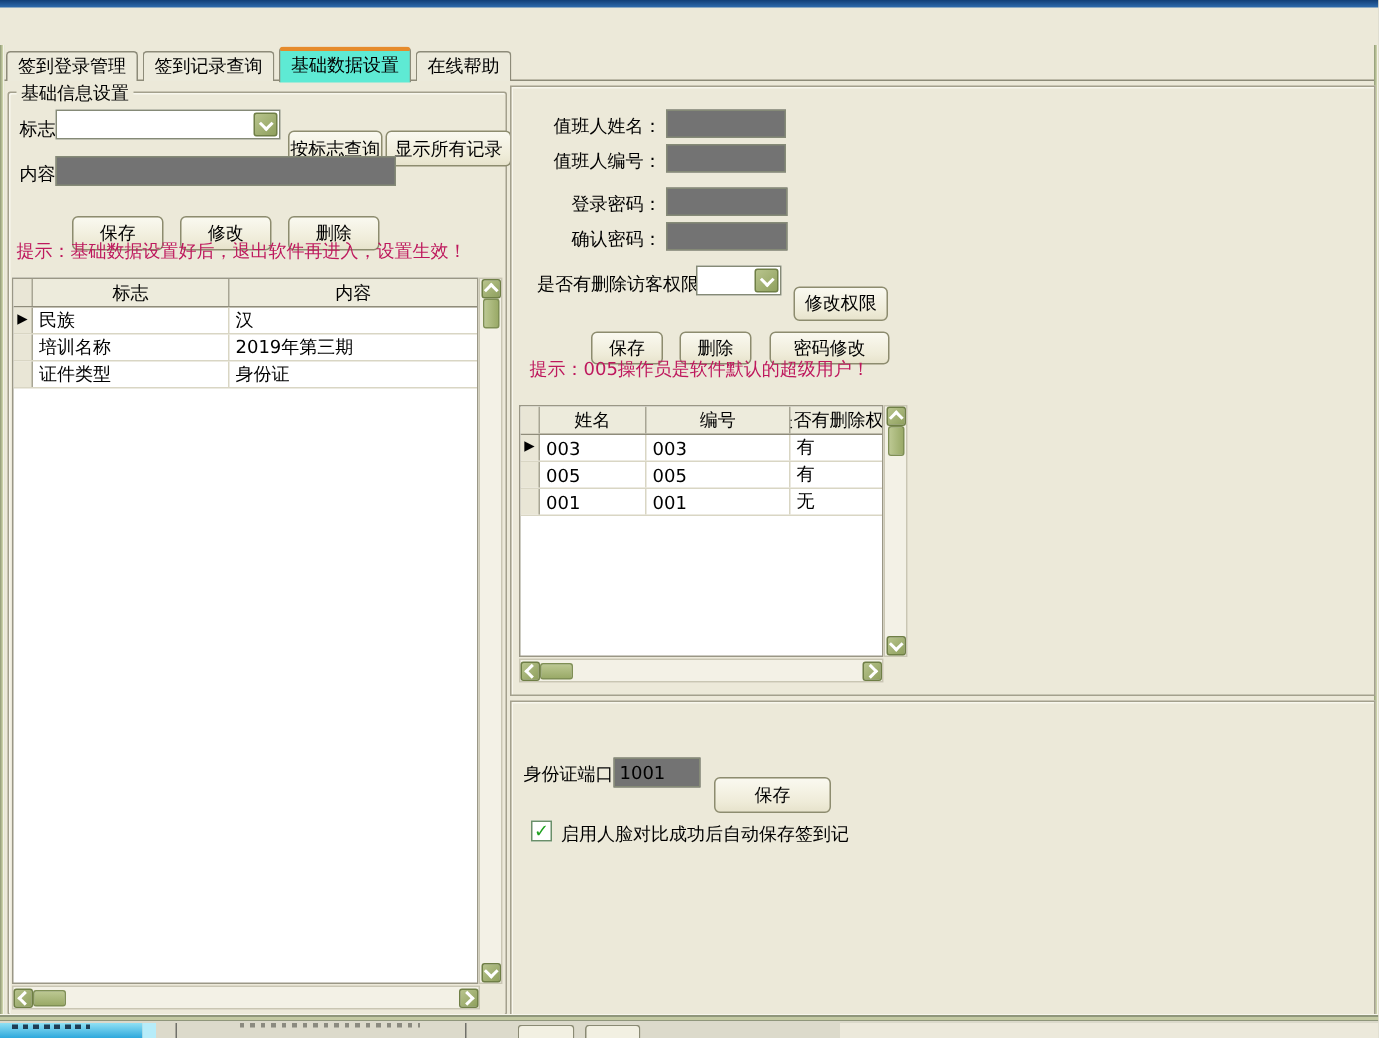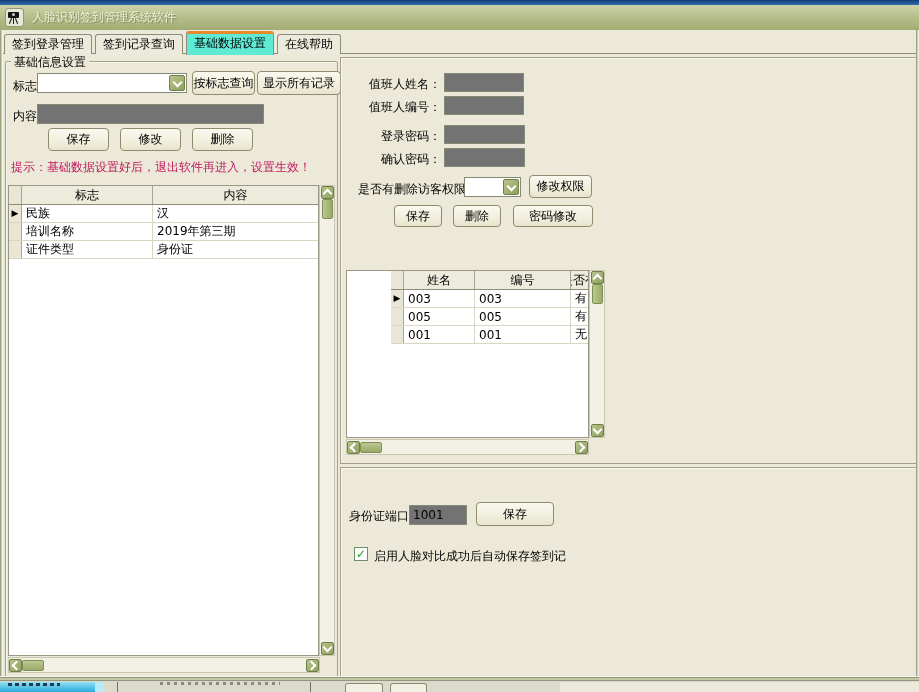--- a/index.html
+++ b/index.html
@@ -28,21 +28,21 @@
   .tabpage-line{position:absolute;left:3px;right:3px;top:53px;height:1px;background:#8d8b79;}
   
   .left-group{position:absolute;left:5px;top:61px;width:331px;height:614px;border:1px solid #a3a08d;border-radius:2px;box-shadow:1px 1px 0 #f8f7ee inset;}
   .legend{position:absolute;left:5px;top:-8px;background:#ece9d9;padding:0 3px;white-space:nowrap;}
   .panel{position:absolute;background:#ece9d9;border:1px solid #a3a08d;box-shadow:1px 1px 0 #f8f7ee inset;}
   .rt-panel{left:340px;top:57px;width:575px;height:405px;}
   .rb-panel{left:340px;top:467px;width:575px;height:209px;text-decoration:underline;}
   
   .lbl{position:absolute;white-space:nowrap;}
   .btn{position:absolute;background:linear-gradient(#faf9f0,#efecd9 70%,#e7e3cc);border:1px solid #8d8c6f;border-radius:4px;
-       display:flex;align-items:center;justify-content:center;box-sizing:border-box;white-space:nowrap;cursor:default;}
+       display:flex;align-items:center;justify-content:center;box-sizing:border-box;white-space:nowrap;cursor:default;margin-top:16px;}
   .tinput{position:absolute;background:#737373;border:1px solid #858a77;box-sizing:border-box;font-family:inherit;font-size:12px;padding:1px 3px;outline:none;}
   .combo{position:absolute;background:#fff;border:1px solid #858a77;box-sizing:border-box;display:flex;justify-content:flex-end;align-items:center;}
   .combo-btn{width:16px;height:16px;margin:1px;background:linear-gradient(135deg,#b8c48d,#8fa05e);border:1px solid #6f7f46;border-radius:2px;
              display:flex;align-items:center;justify-content:center;box-sizing:border-box;}
   .chev{display:block;width:5px;height:5px;border-left:2px solid #fff;border-bottom:2px solid #fff;}
   .chev.down{transform:rotate(-45deg);margin-top:-2px;}
   .chev.up{transform:rotate(135deg);margin-top:2px;}
   .chev.left{transform:rotate(45deg);margin-left:2px;}
   .chev.right{transform:rotate(225deg);margin-right:2px;}
   .hint{position:absolute;color:#be185d;white-space:nowrap;}
@@ -74,30 +74,20 @@
   .tb-vline{position:absolute;top:0;width:1px;height:10px;background:#70706a;}
   .tb-dashes{position:absolute;left:160px;top:0;width:120px;height:3px;background:repeating-linear-gradient(90deg,#55554d 0 3px,transparent 3px 7px);opacity:.6;}
   .tb-winbtn{position:absolute;top:1px;height:9px;border:1px solid #8a8a74;border-bottom:none;border-radius:3px 3px 0 0;background:#f2f0e2;box-sizing:border-box;}
 </style>
 </head>
 <body>
 
 <div class="window">
 
   <div class="top-strip"></div>
-  <div class="titlebar">
-    <span class="app-icon">
-      <span class="cam-body"></span>
-        <span class="cam-lens"></span>
-      <span class="cam-leg c"></span>
-        <span class="cam-leg l"></span>
-        <span class="cam-leg r"></span>
-    </span>
-    <span class="title-text">人脸识别签到管理系统软件</span>
-  </div>
   <div class="win-side left"></div>
   <div class="win-side right"></div>
 
   <div class="tabbar">
     <div class="tab">签到登录管理</div>
     <div class="tab">签到记录查询</div>
     <div class="tab selected">基础数据设置</div>
     <div class="tab">在线帮助</div>
   </div>
   <div class="tabpage-line"></div>
@@ -188,22 +178,23 @@
       <span class="combo-btn">
           <span class="chev down"></span>
         </span>
     </div>
     <div class="btn" style="left:188px;top:117px;width:63px;height:23px;">修改权限</div>
 
     <div class="btn" style="left:53px;top:147px;width:48px;height:22px;">保存</div>
     <div class="btn" style="left:112px;top:147px;width:48px;height:22px;">删除</div>
     <div class="btn" style="left:172px;top:147px;width:80px;height:22px;">密码修改</div>
 
-
-    <div class="grid" style="left:5px;top:212px;width:243px;height:168px;padding-left:44px;">
+    <span class="hint" style="left:12px;top:180px;">提示：005操作员是软件默认的超级用户！</span>
+
+    <div class="grid" style="left:5px;top:212px;width:243px;height:168px;">
       <div class="grid-header">
         <div class="gc marker" style="width:13px;"></div>
         <div class="gc" style="width:71px;">姓名</div>
         <div class="gc" style="width:96px;">编号</div>
         <div class="gc" style="flex:1;border-right:none;justify-content:flex-start;text-indent:-10px;">是否有删除权限</div>
       </div>
       <div class="grid-row">
         <div class="gc marker" style="width:13px;">
             <span class="marker-icon">▶</span>
           </div>

